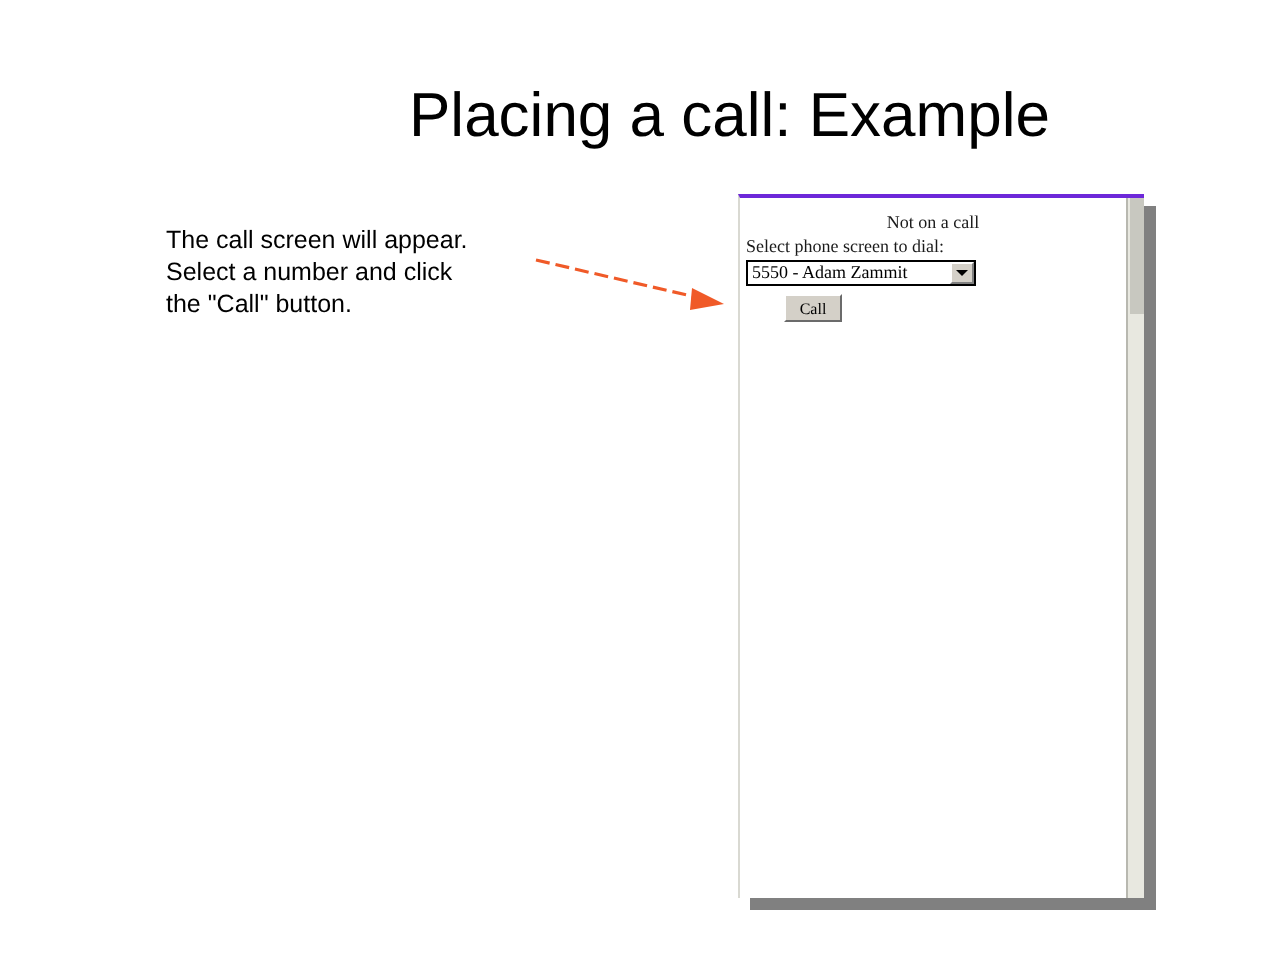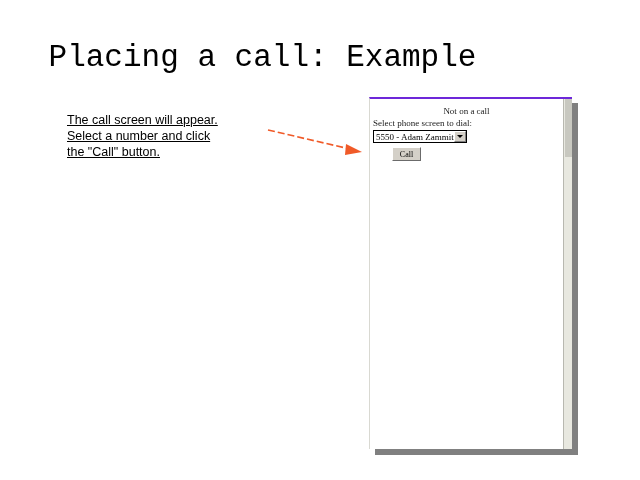--- a/index.html
+++ b/index.html
@@ -14,39 +14,37 @@
     overflow: hidden;
     position: relative;
   }
 
   
   #slide-title {
     position: absolute;
     left: 0;
     top: 40px;
     width: 525px;
-    text-align: center;
+    text-align: right;
     font-size: 31px;
     font-weight: normal;
     color: #000000;
     letter-spacing: 0px;
     white-space: nowrap;
-    font-family: Liberation Mono, monospace;
   }
 
   
   #caption {
     position: absolute;
-    left: 67px;
+    left: 83px;
     top: 112px;
     width: 200px;
     font-size: 12.5px;
     line-height: 16px;
     color: #000000;
-    text-decoration: underline;
   }
   #caption .cap-line {
     white-space: nowrap;
   }
 
   
   #annotation-arrow {
     position: absolute;
     left: 262px;
     top: 120px;
@@ -116,27 +114,27 @@
     font-size: 9px;
     color: #1a1a1a;
     white-space: nowrap;
   }
 
   
   #phone-select {
     position: absolute;
     left: 3px;
     top: 31px;
-    width: 94px;
+    width: 115px;
     height: 13px;
     background: #ffffff;
     border: 1px solid #000000;
     box-sizing: border-box;
     display: flex;
-    align-items: center;
+    align-items: flex-start;
   }
   #phone-select-value {
     flex: 1 1 auto;
     padding-left: 2px;
     font-family: "Liberation Serif", serif;
     font-size: 9px;
     color: #000000;
     white-space: nowrap;
     overflow: hidden;
   }

